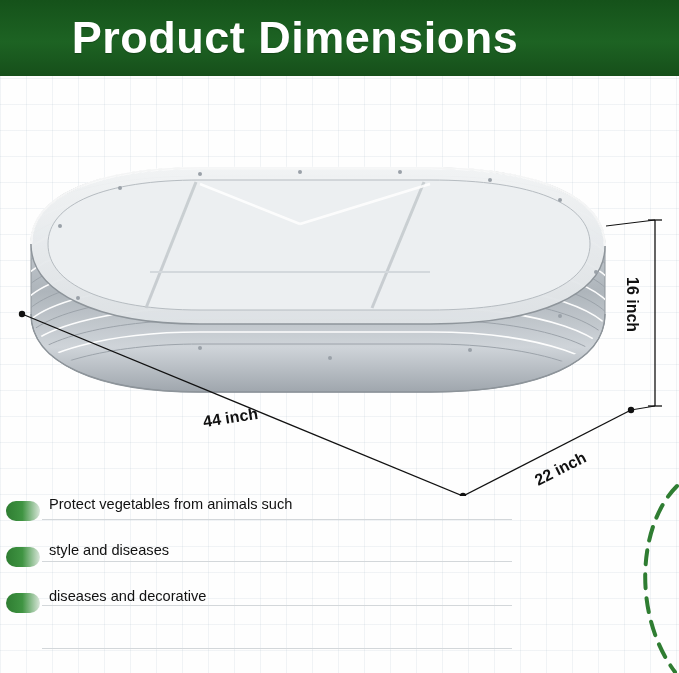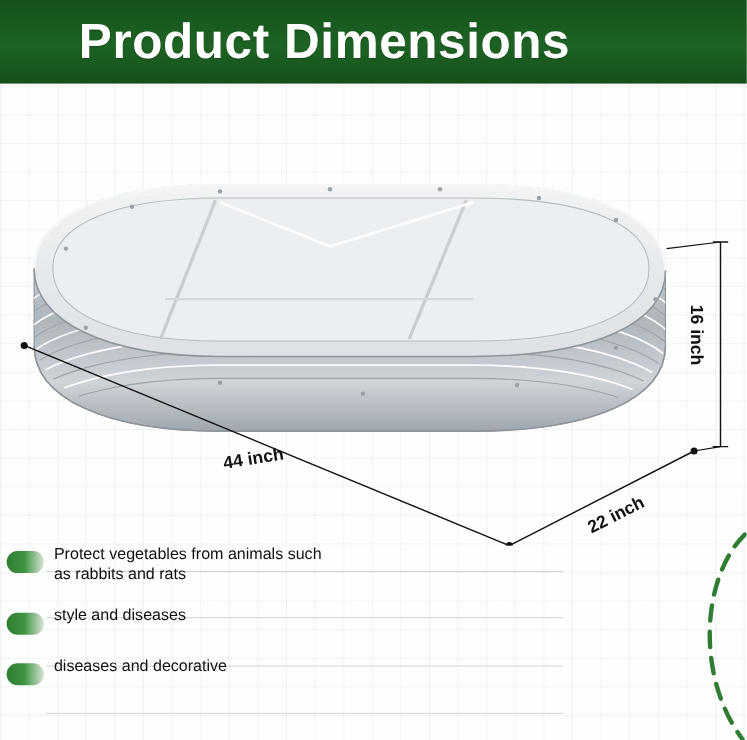--- a/index.html
+++ b/index.html
@@ -269,21 +269,20 @@
   <div class="feature-sep sep2"></div>
   <div class="feature-sep sep3"></div>
   <div class="feature-sep sep4"></div>
 
   <div class="features">
 
     <div class="feature-row">
       <div class="bullet"></div>
       <div class="feature-text">
         <div>Protect vegetables from animals such</div>
-        <div>as rabbits and rats</div>
       </div>
     </div>
 
     <div class="feature-row">
       <div class="bullet"></div>
       <div class="feature-text">
         <div>style and diseases</div>
       </div>
     </div>
 

